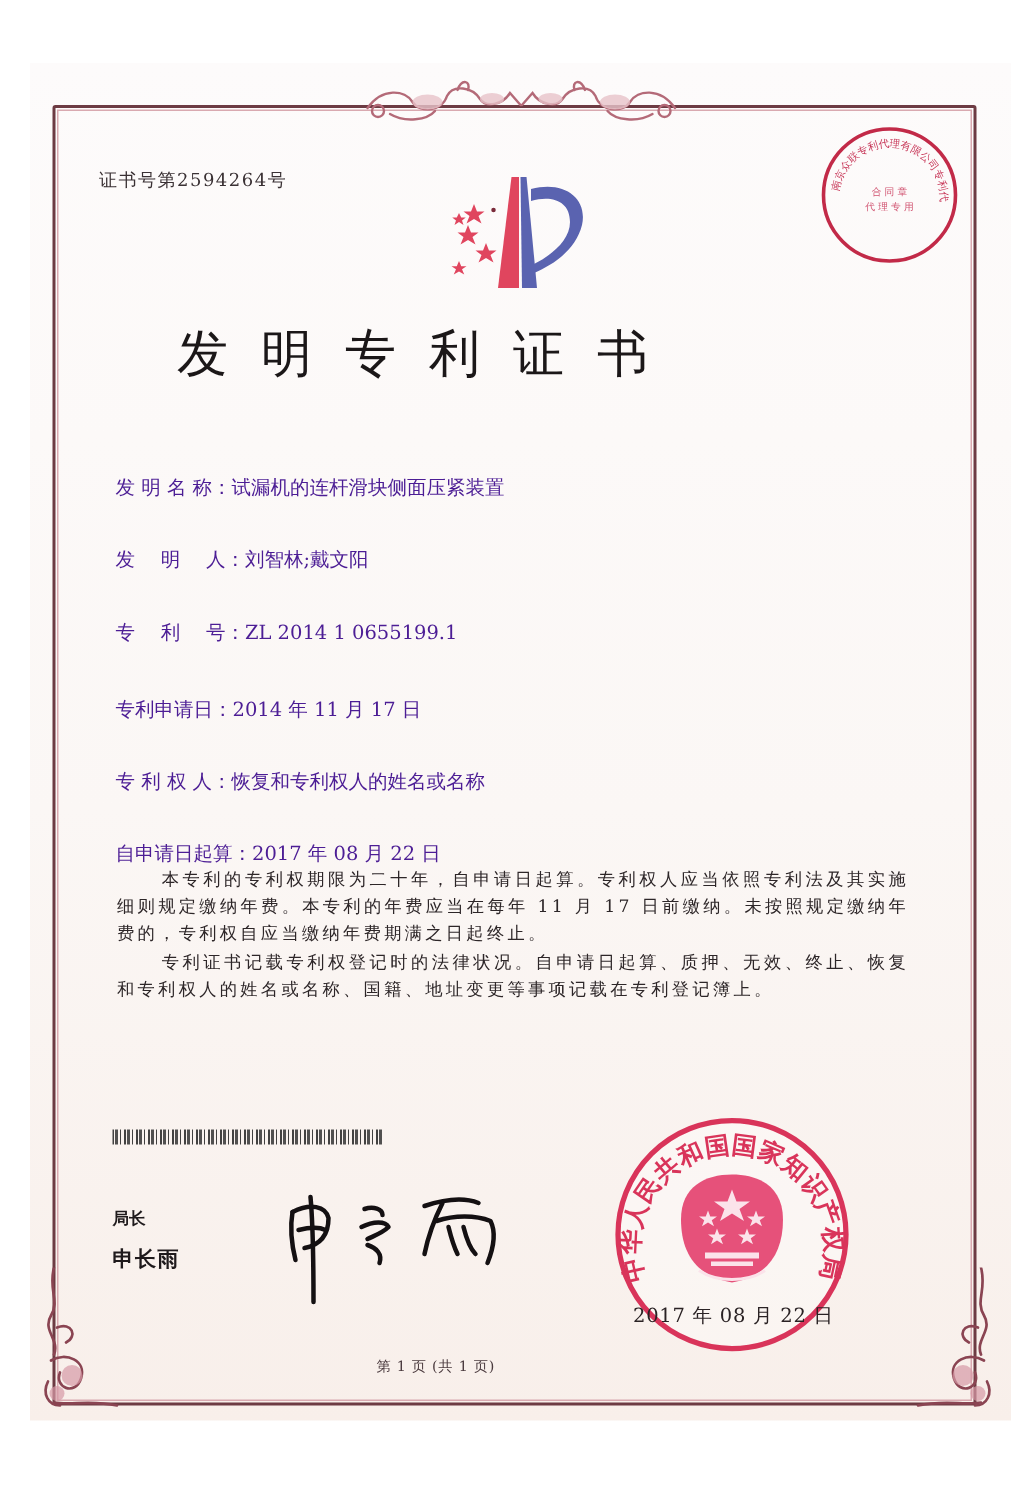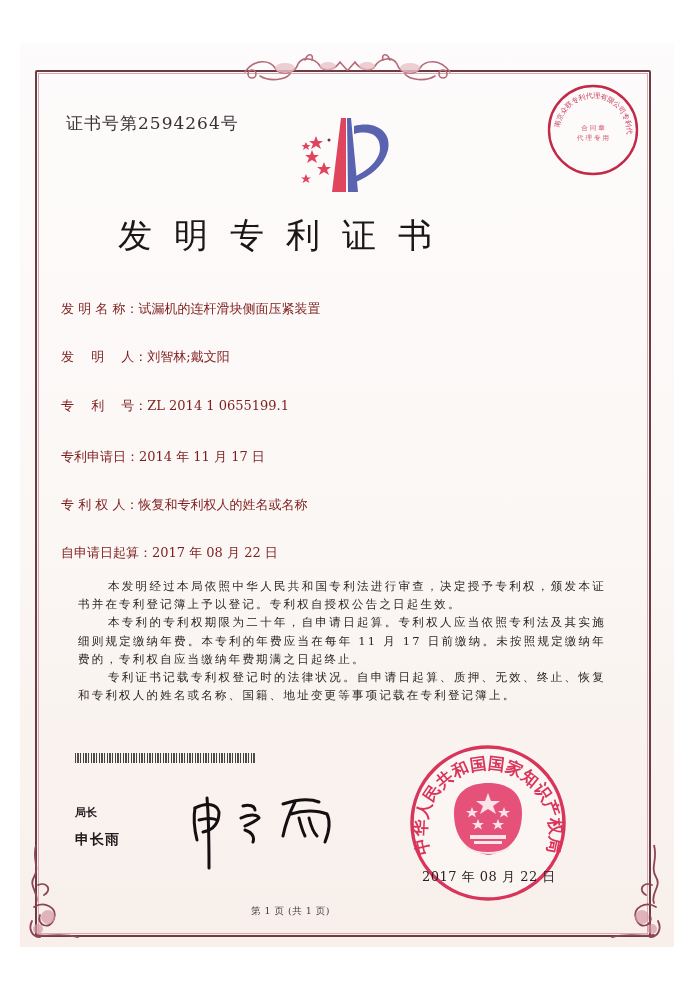--- a/index.html
+++ b/index.html
@@ -20,32 +20,32 @@
   }
   .frame-inner {
     position: absolute; left: 38px; top: 73px; width: 610px; height: 861px;
     border: 1px solid #d9a9b0; box-sizing: border-box;
   }
   .ornament {
     position: absolute;
   }
   .cert-no {
     position: absolute; left: 66px; top: 112px;
-    font-size: 17px; letter-spacing: 1px; color: #3a3134;
+    font-size: 12px; letter-spacing: 1px; color: #3a3134;
   }
   .logo { position: absolute; left: 288px; top: 110px; width: 110px; height: 85px; }
   .seal-small { position: absolute; left: 545px; top: 82px; width: 96px; height: 96px; }
   .title {
     position: absolute; left: 0; width: 550px; top: 213px; text-align: center;
     font-family: "DejaVu Sans", "Liberation Sans", sans-serif;
     font-size: 34px; letter-spacing: 22px; color: #1b1718; text-indent: 22px;
     font-weight: 400;
   }
   .field {
-    position: absolute; left: 61px; font-size: 13px; color: #7f1d1d; white-space: nowrap;
+    position: absolute; left: 77px; font-size: 13px; color: #4c1d95; white-space: nowrap; margin-top: 16px;
   }
   .field .lab { display: inline-block; letter-spacing: 0; }
   .body-text {
     position: absolute; left: 78px; top: 577px; width: 528px;
     font-size: 11.5px; line-height: 18.2px; color: #2d2628;
     letter-spacing: 2.2px; text-align: justify;
   }
   .body-text p { margin: 0; text-indent: 2.6em; }
   .barcode {
     position: absolute; left: 75px; top: 753px; width: 180px; height: 10px;
@@ -170,21 +170,20 @@
   <span class="lab">专利申请日：</span><span>2014 年 11 月 17 日</span>
 </div>
 <div class="field" style="top:496px">
   <span class="lab">专 利 权 人：</span><span>恢复和专利权人的姓名或名称</span>
 </div>
 <div class="field" style="top:544px">
   <span class="lab">自申请日起算：</span><span>2017 年 08 月 22 日</span>
 </div>
 
 <div class="body-text">
-  <p>本发明经过本局依照中华人民共和国专利法进行审查，决定授予专利权，颁发本证书并在专利登记簿上予以登记。专利权自授权公告之日起生效。</p>
   <p>本专利的专利权期限为二十年，自申请日起算。专利权人应当依照专利法及其实施细则规定缴纳年费。本专利的年费应当在每年 11 月 17 日前缴纳。未按照规定缴纳年费的，专利权自应当缴纳年费期满之日起终止。</p>
   <p>专利证书记载专利权登记时的法律状况。自申请日起算、质押、无效、终止、恢复和专利权人的姓名或名称、国籍、地址变更等事项记载在专利登记簿上。</p>
 </div>
 
 <div class="barcode"></div>
 
 <div class="director-title">局长</div>
 <div class="director-name">申长雨</div>
 
 <svg class="signature" viewBox="0 0 160 80">

